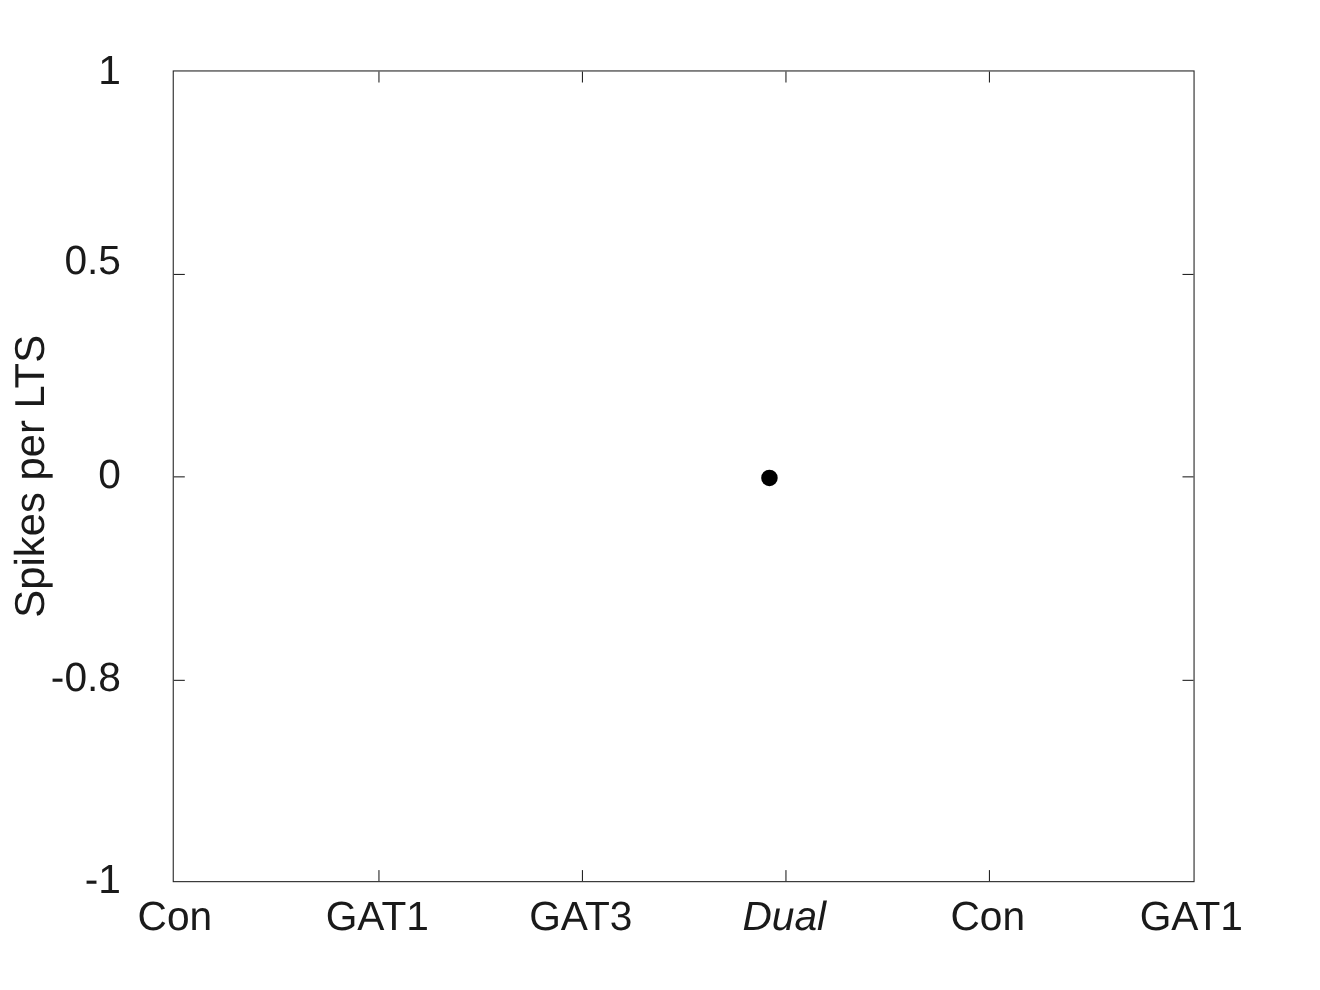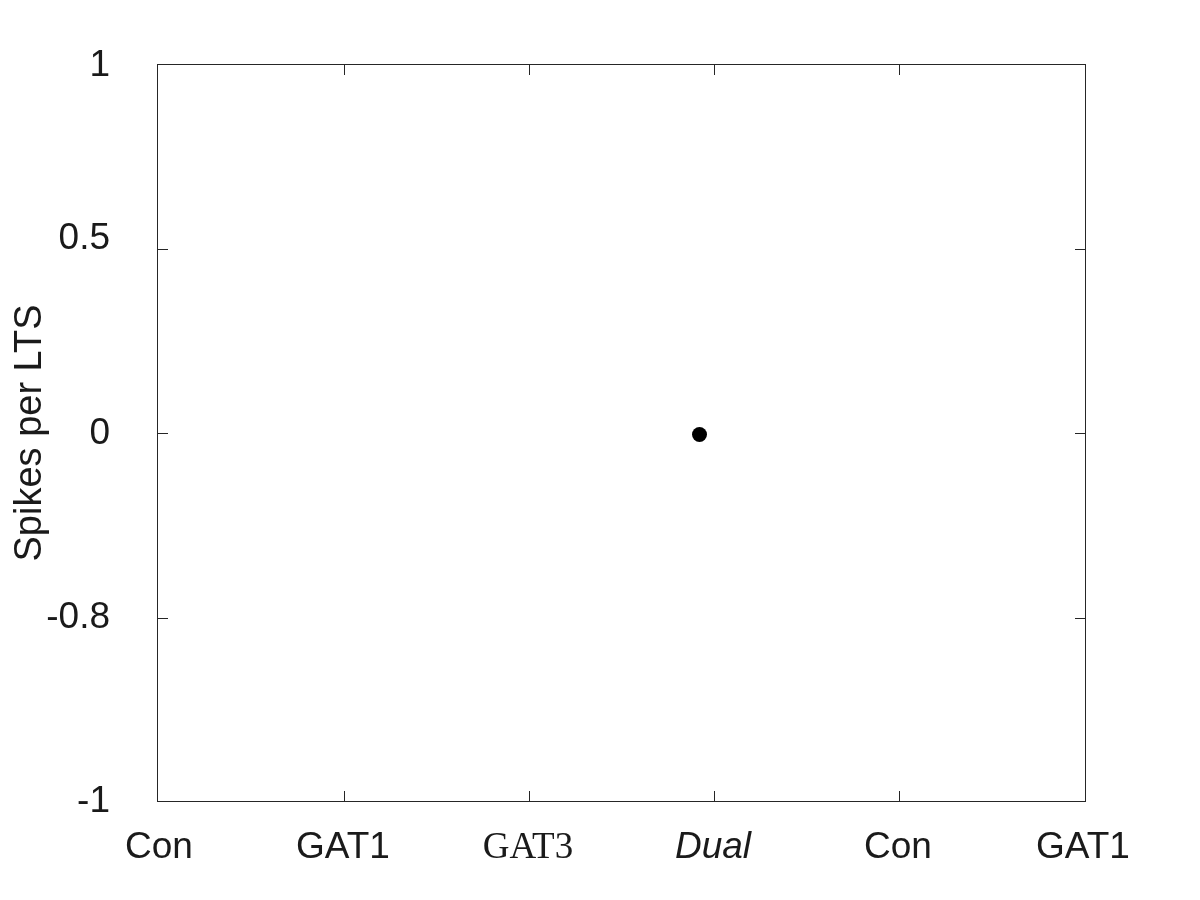--- a/index.html
+++ b/index.html
@@ -53,21 +53,20 @@
   }
   .xlabel-tick {
     position: absolute;
     top: 813px;
     font-size: 37px;
     line-height: 40px;
     color: #1a1a1a;
     white-space: nowrap;
     text-align: left;
     transform: translateX(-50%);
-    margin-top: 13px;
   }
 
   
   #y-axis-title {
     position: absolute;
     left: 0px;
     top: 0px;
     width: 738px;
     height: 44px;
     transform: rotate(-90deg);
@@ -113,21 +112,21 @@
   <div id="y-axis-title">Spikes per LTS</div>
 
   <div class="ylabel-tick" style="top: 45px;">1</div>
   <div class="ylabel-tick" style="top: 218px;">0.5</div>
   <div class="ylabel-tick" style="top: 413px;">0</div>
   <div class="ylabel-tick" style="top: 597px;">-0.8</div>
   <div class="ylabel-tick" style="top: 781px;">-1</div>
 
   <div class="xlabel-tick" style="left: 159px;">Con</div>
   <div class="xlabel-tick" style="left: 343px;">GAT1</div>
-  <div class="xlabel-tick" style="left: 528px; font-family: Liberation Serif, serif;">GAT3</div>
+  <div class="xlabel-tick" style="left: 528px;">GAT3</div>
   <div class="xlabel-tick" style="left: 713px; font-style: italic;">Dual</div>
   <div class="xlabel-tick" style="left: 898px;">Con</div>
   <div class="xlabel-tick" style="left: 1083px;">GAT1</div>
 
   <div id="plot-area">
 
     <div class="tick ytick-left" style="top: 184px;"></div>
     <div class="tick ytick-right" style="top: 184px;"></div>
     <div class="tick ytick-left" style="top: 368px;"></div>
     <div class="tick ytick-right" style="top: 368px;"></div>

